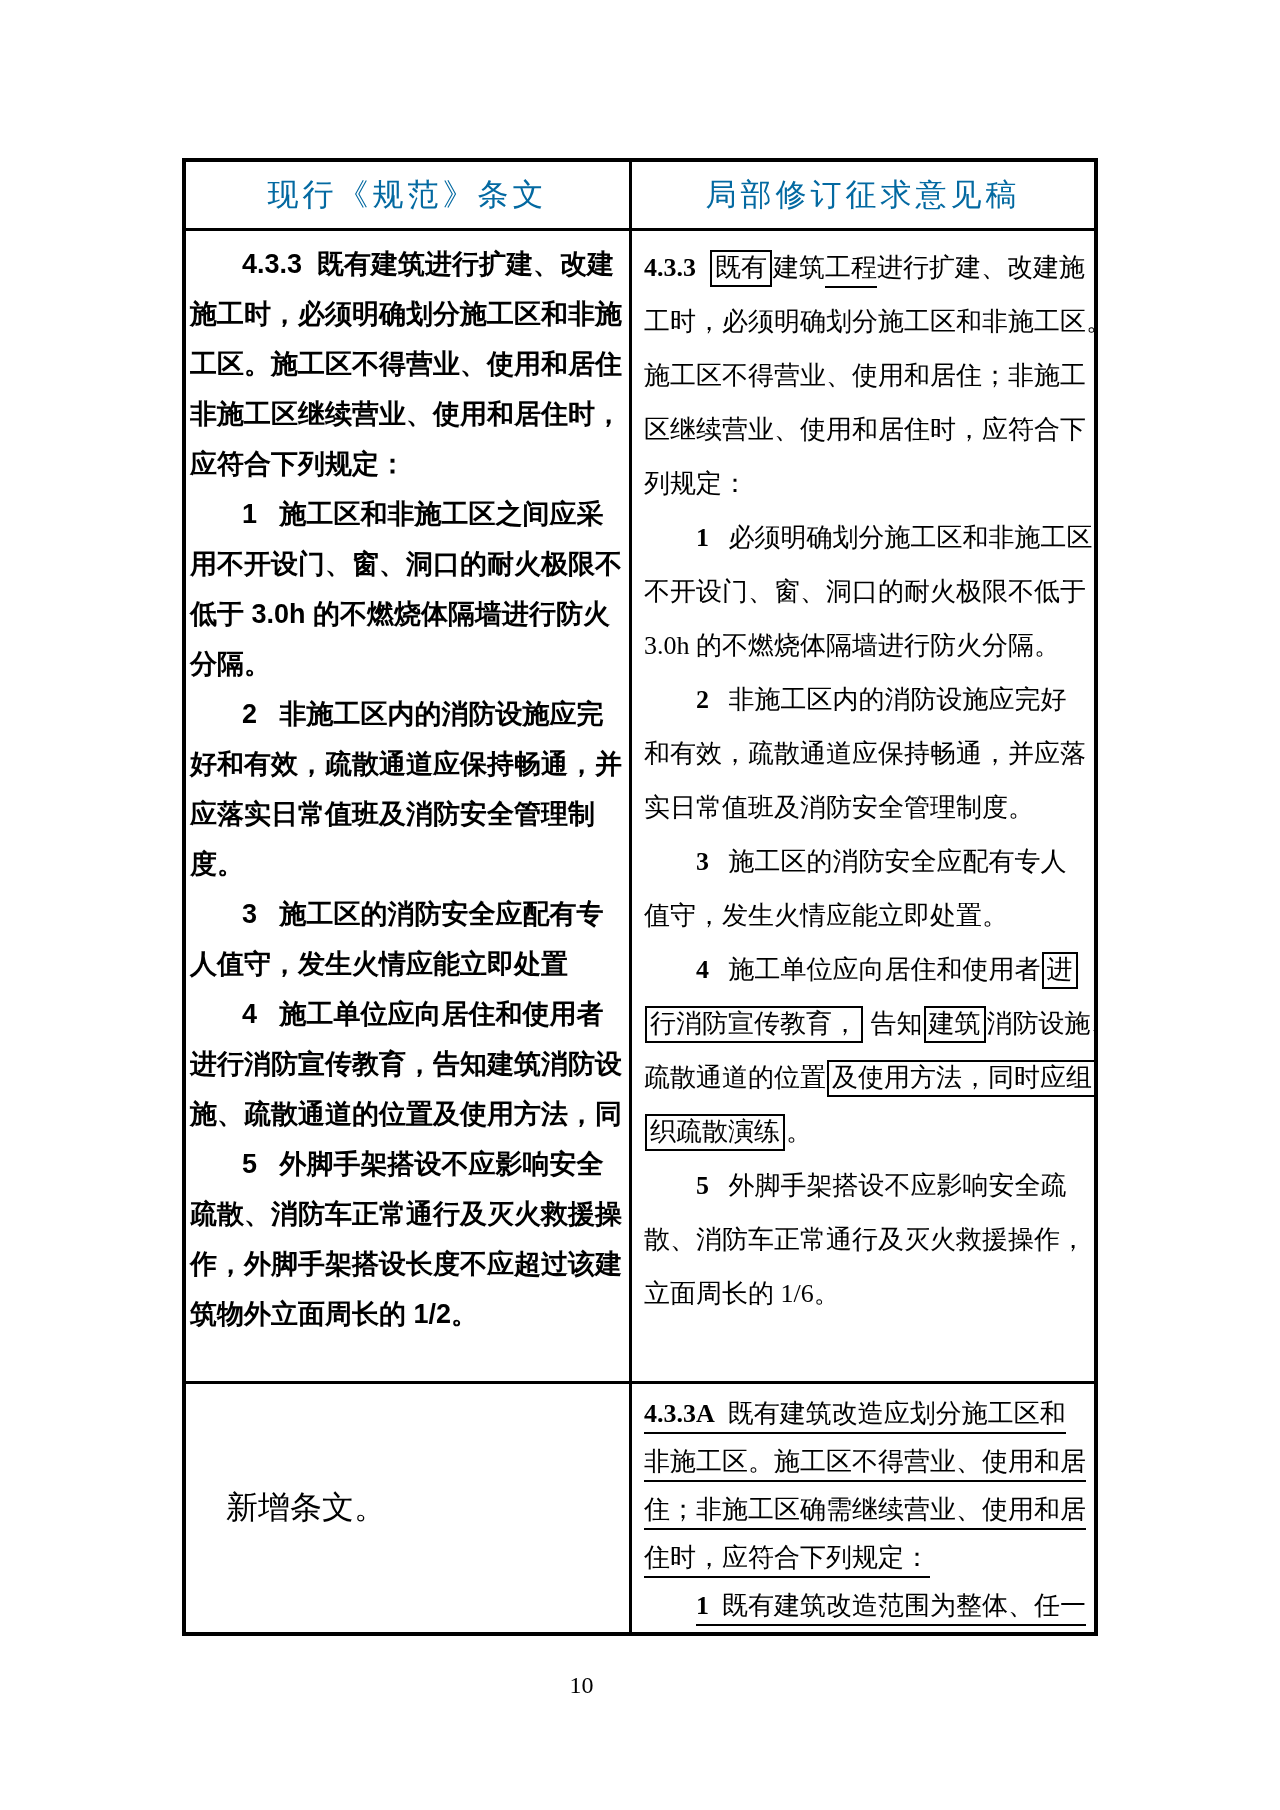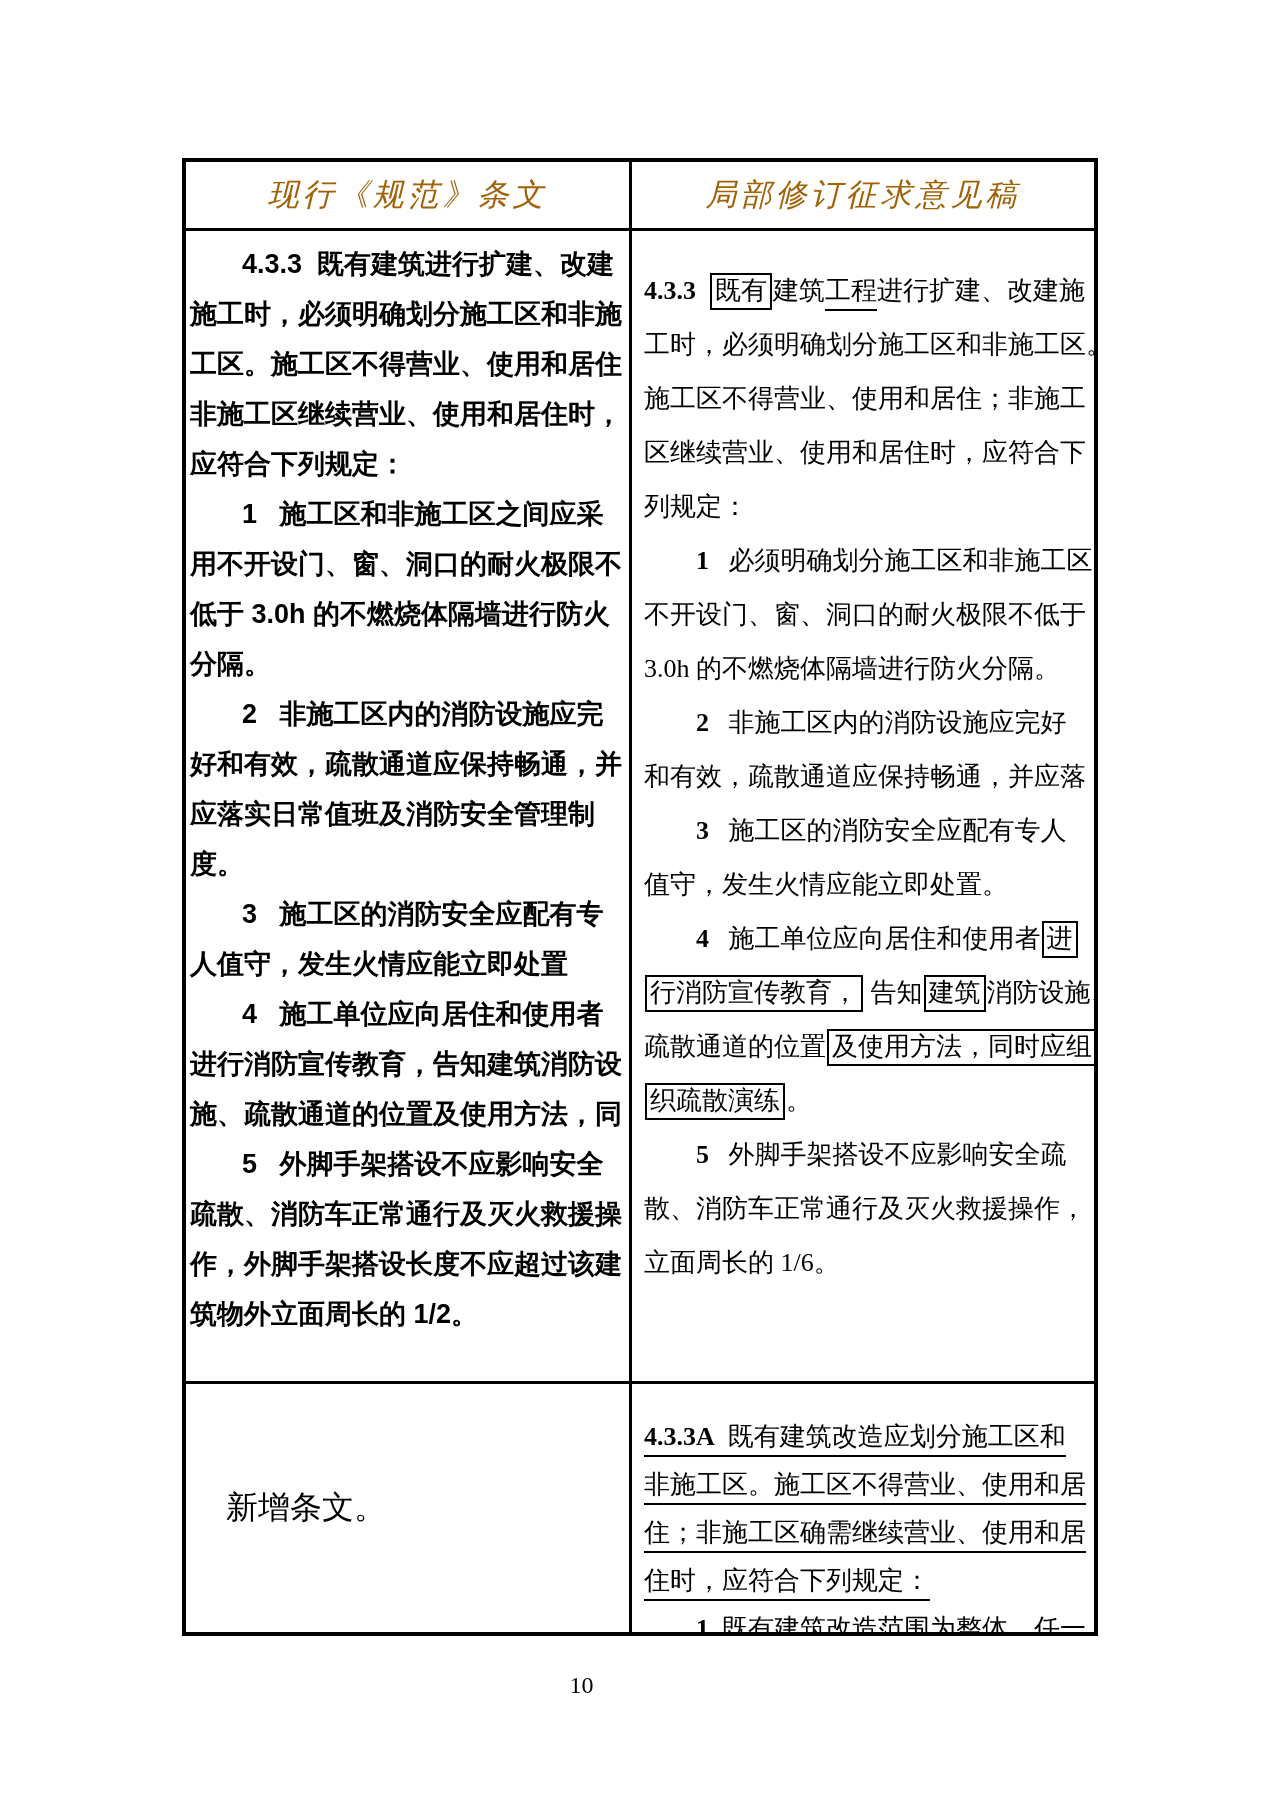--- a/index.html
+++ b/index.html
@@ -13,41 +13,40 @@
   .doc-table{
     position:absolute;left:182px;top:158px;width:916px;
     border:4px solid #000;
     box-sizing:border-box;
     background:#fff;
   }
   .header-row{display:flex;height:66px;border-bottom:3px solid #000;}
   .hcell{
     display:flex;align-items:center;justify-content:center;
     font-family:"Liberation Serif","DejaVu Serif",serif;
-    font-size:31px;letter-spacing:4px;color:#a16207;
+    font-size:31px;letter-spacing:4px;color:#0369a1;
     box-sizing:border-box;
-    font-style:italic;
   }
   .hcell.hleft{width:446px;border-right:3px solid #000;}
   .hcell.hright{flex:1;}
   .body-row{display:flex;}
   .row1{height:1150px;}
   .row2{height:248px;border-top:3px solid #000;}
   .cell{box-sizing:border-box;overflow:hidden;}
   .cell.cleft{width:446px;border-right:3px solid #000;}
   .cell.cright{flex:1;}
   .pad-l{padding:8px 8px 0 4px;}
   .pad-r{padding:10px 8px 0 12px;}
   .sans-block{
     font-family:"Liberation Sans","DejaVu Sans",sans-serif;
     font-weight:bold;font-size:27px;line-height:50px;
   }
   .serif-block{
     font-family:"Liberation Serif","DejaVu Serif",serif;
-    font-size:26px;line-height:54px;margin-top:23px;
+    font-size:26px;line-height:54px;
   }
   .row2 .serif-block{line-height:48px;padding-top:6px;}
   .tline{white-space:pre;}
   .tline.indent{padding-left:52px;}
   .seg-b{font-weight:bold;}
   .seg-u{border-bottom:2px solid #000;padding-bottom:4px;}
   .seg-box{
     display:inline-block;
     border:2px solid #000;
     line-height:1.18;
@@ -107,20 +106,21 @@
         <div class="tline"><span class="seg-b">4.3.3</span><span class="">  </span><span class="seg-box">既有</span><span class="">建筑</span><span class="seg-u">工程</span><span class="">进行扩建、改建施</span></div>
         <div class="tline"><span class="">工时，必须明确划分施工区和非施工区。</span></div>
         <div class="tline"><span class="">施工区不得营业、使用和居住；非施工</span></div>
         <div class="tline"><span class="">区继续营业、使用和居住时，应符合下</span></div>
         <div class="tline"><span class="">列规定：</span></div>
         <div class="tline indent"><span class="seg-b">1</span><span class="">   必须明确划分施工区和非施工区</span></div>
         <div class="tline"><span class="">不开设门、窗、洞口的耐火极限不低于</span></div>
         <div class="tline"><span class="">3.0h 的不燃烧体隔墙进行防火分隔。</span></div>
         <div class="tline indent"><span class="seg-b">2</span><span class="">   非施工区内的消防设施应完好</span></div>
         <div class="tline"><span class="">和有效，疏散通道应保持畅通，并应落</span></div>
+        <div class="tline"><span class="">实日常值班及消防安全管理制度。</span></div>
         <div class="tline indent"><span class="seg-b">3</span><span class="">   施工区的消防安全应配有专人</span></div>
         <div class="tline"><span class="">值守，发生火情应能立即处置。</span></div>
         <div class="tline indent"><span class="seg-b">4</span><span class="">   施工单位应向居住和使用者</span><span class="seg-box">进</span></div>
         <div class="tline"><span class="seg-box">行消防宣传教育，</span><span class=""> 告知</span><span class="seg-box">建筑</span><span class="">消防设施、</span></div>
         <div class="tline"><span class="">疏散通道的位置</span><span class="seg-box">及使用方法，同时应组</span></div>
         <div class="tline"><span class="seg-box">织疏散演练</span><span class="">。</span></div>
         <div class="tline indent"><span class="seg-b">5</span><span class="">   外脚手架搭设不应影响安全疏</span></div>
         <div class="tline"><span class="">散、消防车正常通行及灭火救援操作，</span></div>
         <div class="tline"><span class="">立面周长的 1/6。</span></div>
       </div>

